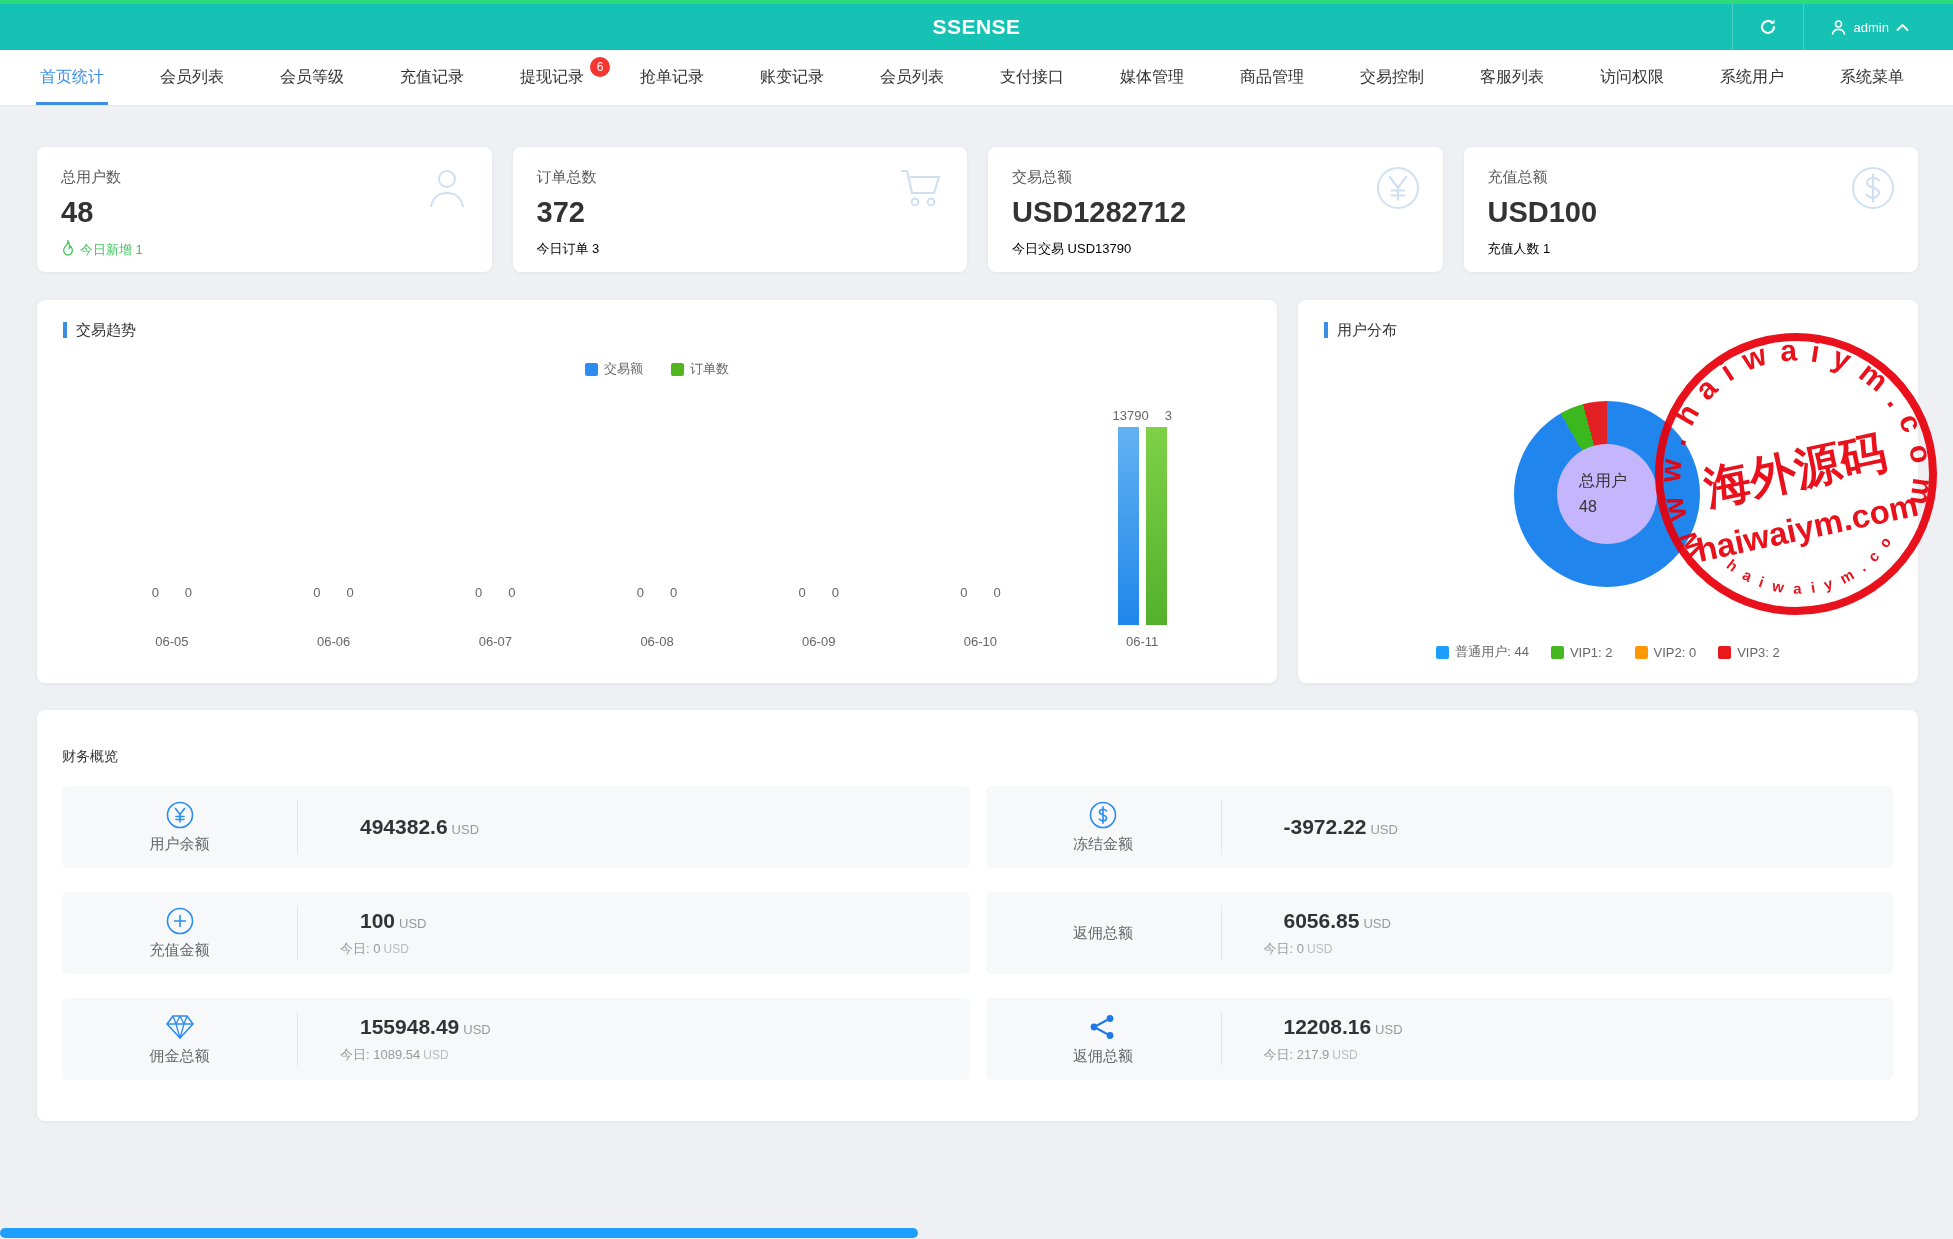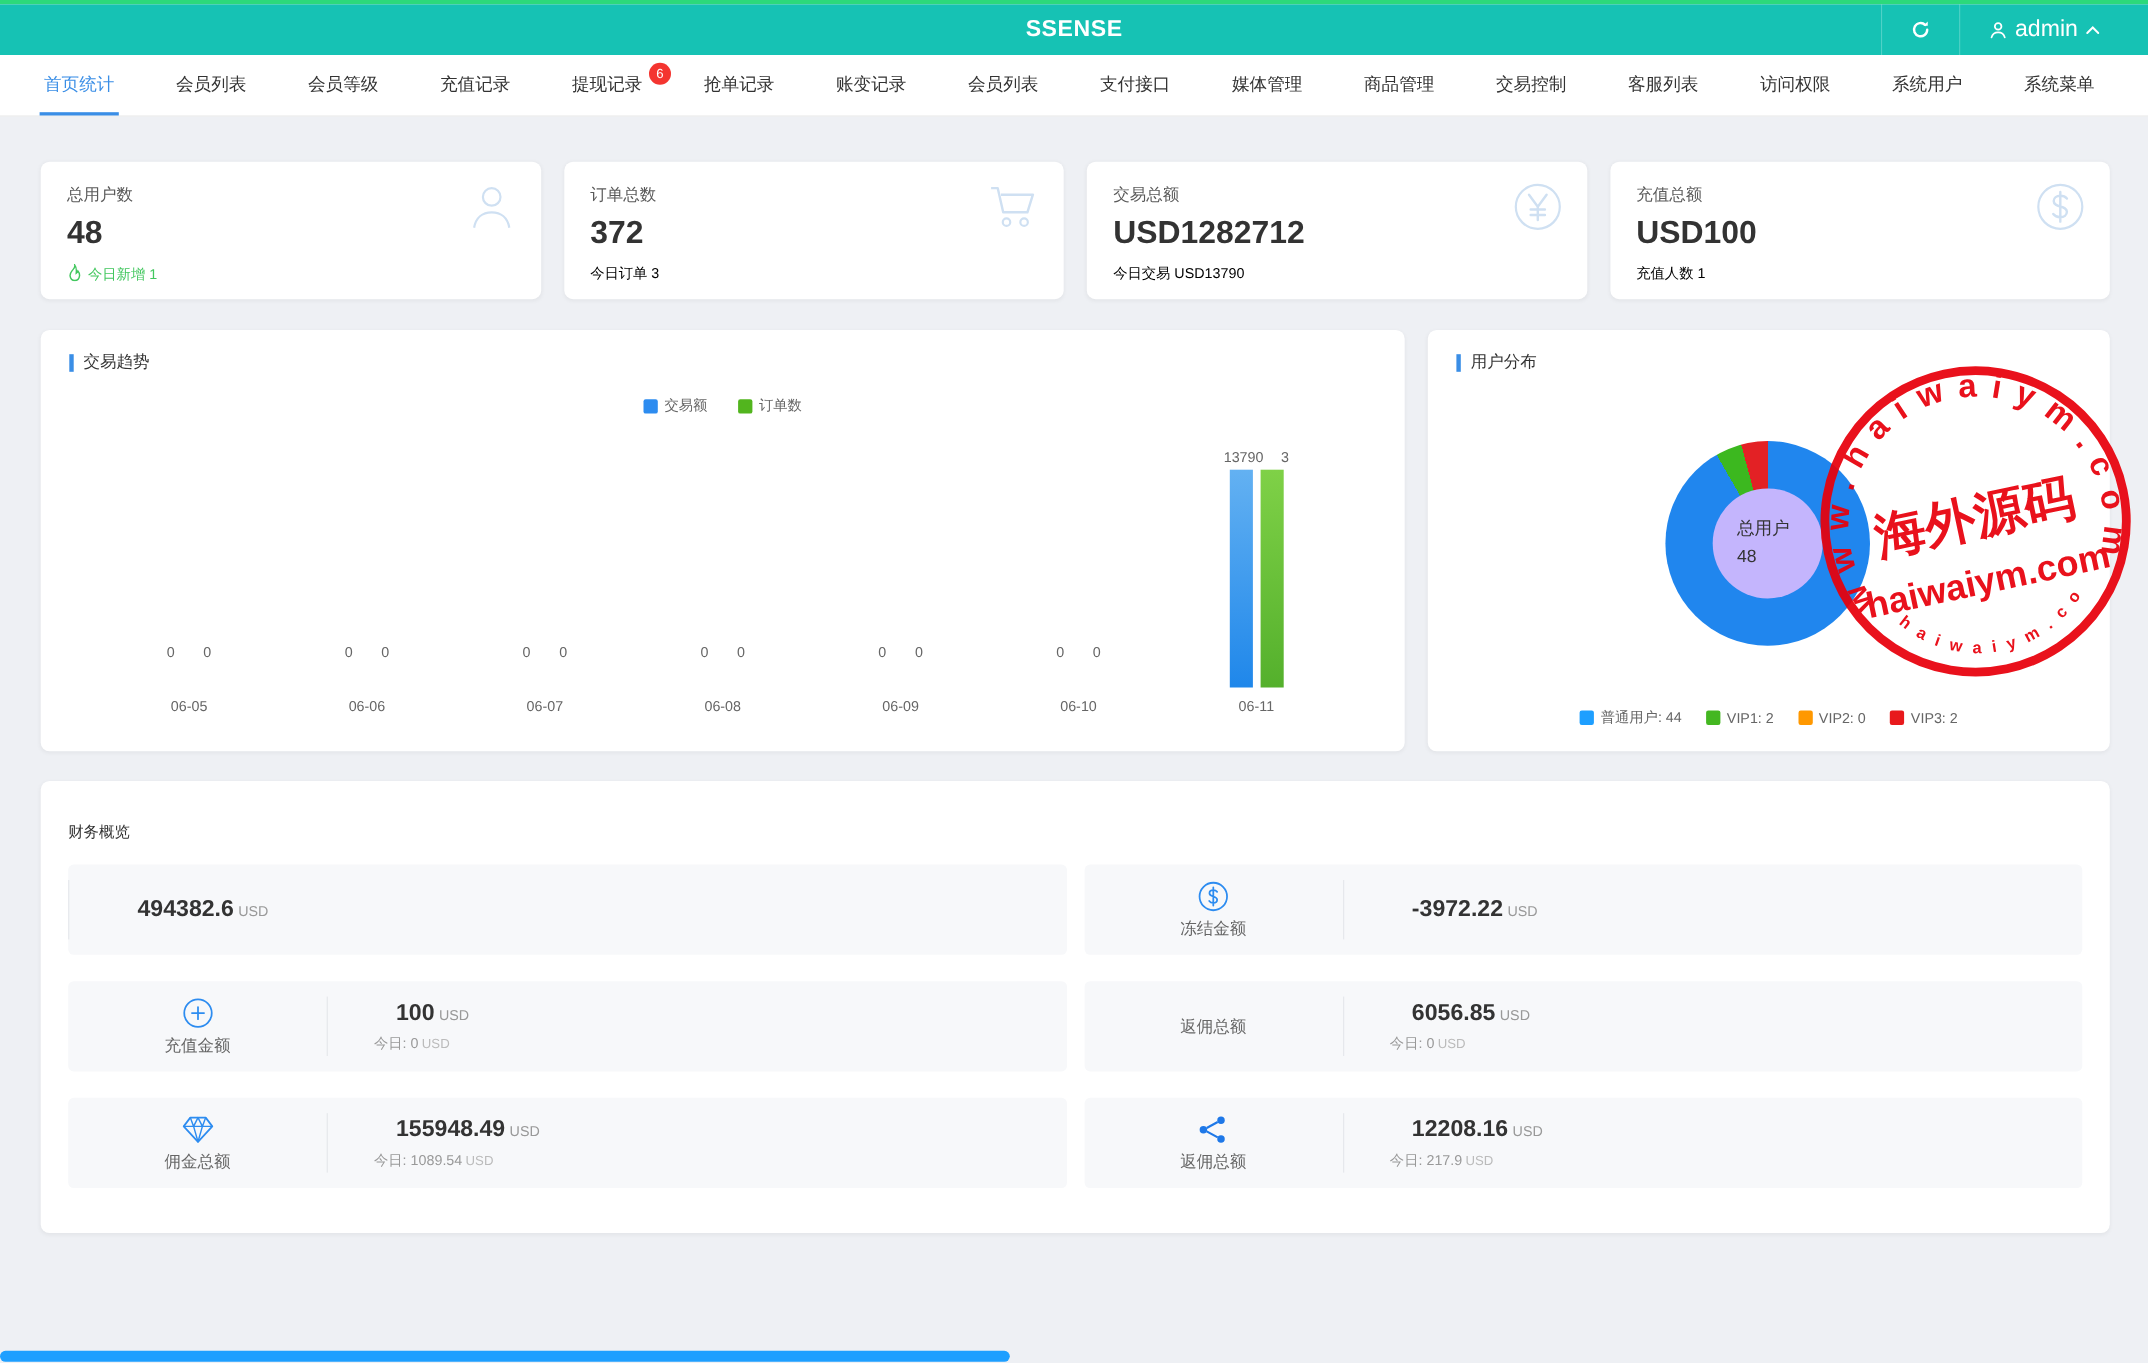--- a/index.html
+++ b/index.html
@@ -8,21 +8,21 @@
     font-family:"Liberation Sans","DejaVu Sans",sans-serif;
     background:#eef0f4; position:relative; overflow:hidden; color:#333;
   }
   
   .topstrip { position:absolute; top:0; left:0; width:100%; height:4px; background:#2cd97b; }
   .header { position:absolute; top:4px; left:0; width:100%; height:46px; background:#16c2b4; }
   .header-title { position:absolute; left:0; right:0; top:0; height:46px; line-height:46px;
     text-align:center; color:#fff; font-size:21px; font-weight:700; letter-spacing:.5px; }
   .header-right { position:absolute; right:18px; top:0; height:46px; display:flex; align-items:center; color:#fff; }
   .h-divider { width:1px; height:46px; background:rgba(255,255,255,.25); }
-  .h-btn { padding:1px 26px; height:46px; display:flex; align-items:center; gap:7px; cursor:pointer; font-size:21px; }
+  .h-btn { padding:1px 26px; height:46px; display:flex; align-items:center; gap:7px; cursor:pointer; font-size:13px; }
   .h-btn svg { display:block; }
   
   .nav { position:absolute; top:50px; left:0; width:100%; height:56px; background:#fff;
     border-bottom:1px solid #e8e8e8; display:flex; align-items:stretch; padding-left:12px; }
   .tab { position:relative; display:flex; align-items:center; padding:0 28px; font-size:16px;
     color:#333; cursor:pointer; white-space:nowrap; }
   .tab.active { color:#3a8ee6; }
   .tab.active::after { content:""; position:absolute; left:24px; right:24px; bottom:0; height:3px; background:#3a8ee6; }
   .badge { position:absolute; top:7px; right:2px; min-width:20px; height:20px; border-radius:10px;
     background:#f43530; color:#fff; font-size:12px; line-height:20px; text-align:center; padding:0 3px; }
@@ -330,20 +330,29 @@
       <span>VIP3: 2</span>
     </div>
   </div>
 </div>
 
 <div class="finance-card">
   <div class="finance-title">财务概览</div>
   <div class="finance-grid">
 
     <div class="fin-box">
+      <div class="fin-left">
+        <span class="fin-icon">
+          <svg width="28" height="28" viewBox="0 0 28 28">
+              <circle cx="14" cy="14" r="12.5" fill="none" stroke="currentColor" stroke-width="1.6"></circle>
+              <path d="M9.5 7.5l4.5 6 4.5-6M14 13.5V21M10 15.5h8M10 18.5h8" fill="none" stroke="currentColor" stroke-width="1.6" stroke-linecap="round"></path>
+            </svg>
+        </span>
+        <span class="fin-label">用户余额</span>
+      </div>
       <div class="fin-sep"></div>
       <div class="fin-right">
         <div class="fin-value"><span>494382.6</span><span class="fin-unit">USD</span></div>
       </div>
     </div>
 
     <div class="fin-box">
       <div class="fin-left">
         <span class="fin-icon">
           <svg width="28" height="28" viewBox="0 0 28 28">

